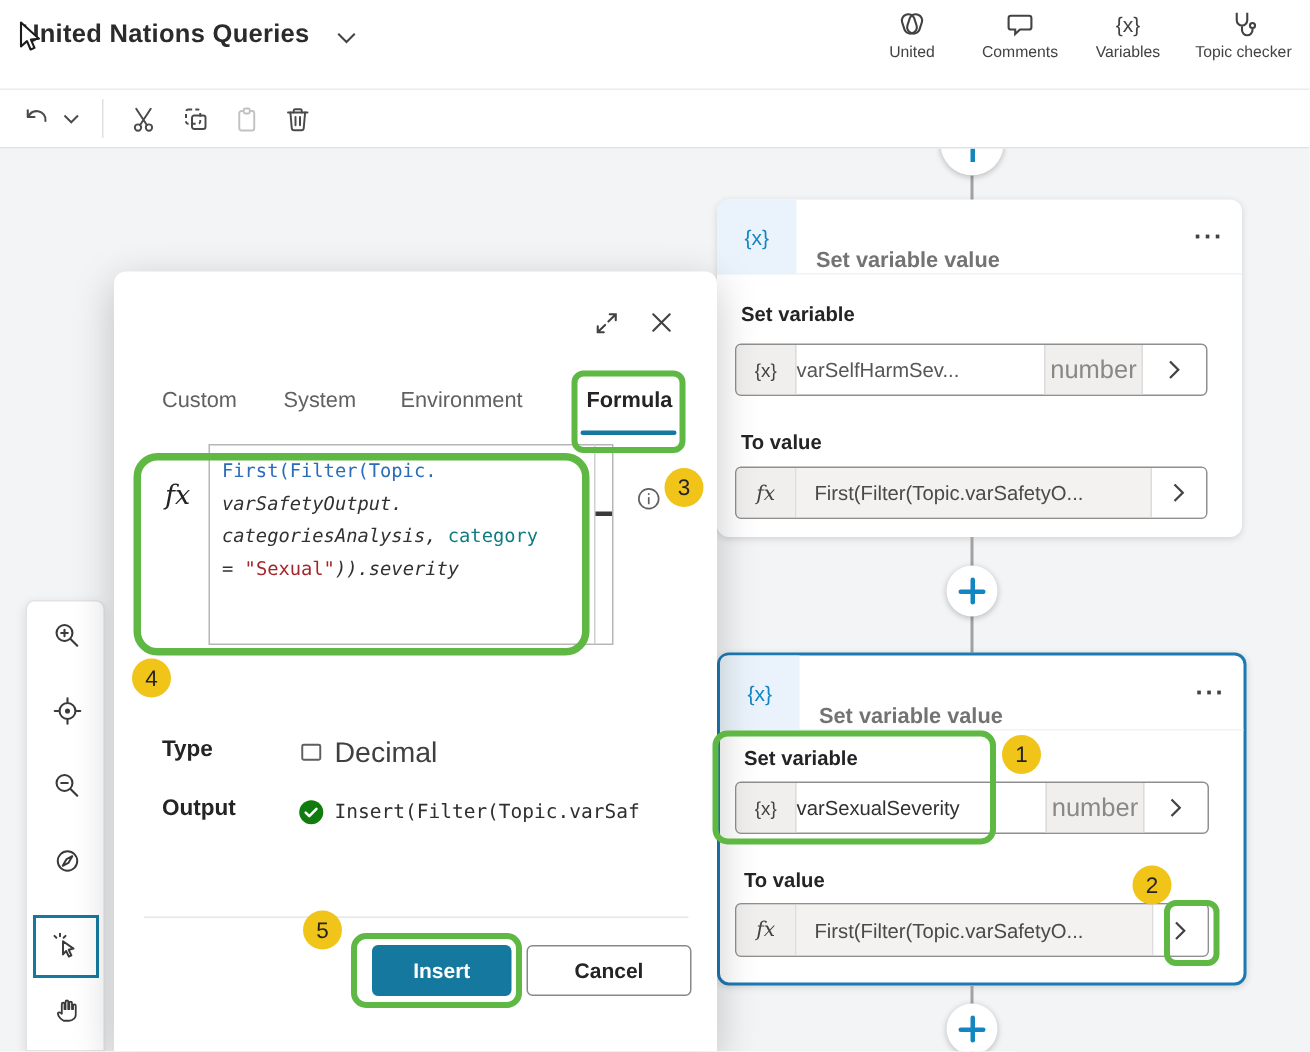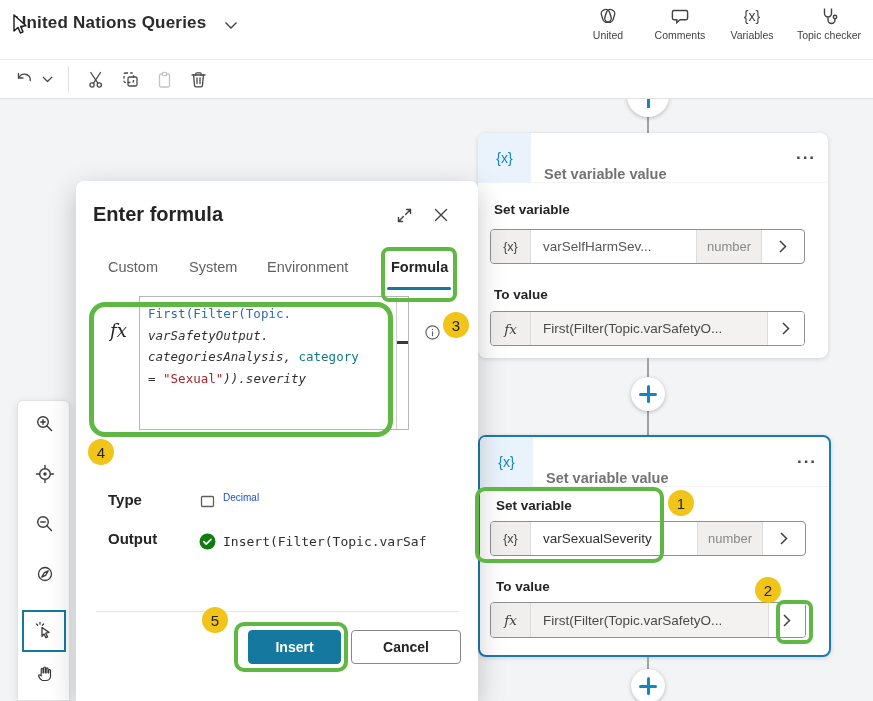--- a/index.html
+++ b/index.html
@@ -44,23 +44,23 @@
   .node { position:absolute; background:#fff; border-radius:8px; box-shadow:0 1px 5px rgba(0,0,0,.14); }
   .node.selected { border:2px solid #1b7ab3; }
   .node-header { position:absolute; top:0; left:0; right:0; height:50px; border-bottom:1px solid #f3f3f3; }
   .node-icon-cell { position:absolute; left:0; top:0; width:53px; height:50px; background:#eaf3fb; border-radius:7px 0 0 0; display:flex; align-items:center; justify-content:center; color:#1386c2; font-size:14px; }
   .node-title { position:absolute; left:66px; top:16px; height:50px; display:flex; align-items:center; font-size:14.5px; font-weight:700; color:#737373; }
   .node-menu { position:absolute; right:12px; top:0; height:50px; display:flex; align-items:center; font-size:17px; font-weight:700; color:#424242; letter-spacing:1px; cursor:pointer; }
   .field-label { position:absolute; font-size:13.5px; font-weight:700; color:#242424; }
   .node-input { position:absolute; height:35px; background:#fff; border:1px solid #8f8f8f; border-radius:4px; display:flex; align-items:stretch; overflow:hidden; cursor:pointer; }
   .chip { width:40px; background:#f1efed; border-right:1px solid #dcdcdc; display:flex; align-items:center; justify-content:center; font-size:12.5px; color:#424242; flex:none; }
   .chip.fx { font-style:italic; font-family:"DejaVu Serif", serif; font-size:13.5px; }
-  .in-name { flex:1; display:flex; align-items:center; padding-left:12px; font-size:13.5px; color:#565656; white-space:nowrap; overflow:hidden; }
+  .in-name { flex:1; display:flex; align-items:center; padding-left:0; font-size:13.5px; color:#565656; white-space:nowrap; overflow:hidden; }
   .in-name.dark { color:#323130; }
-  .type-tile { width:66px; flex:none; background:#f1efed; border-left:1px solid #dcdcdc; border-right:1px solid #dcdcdc; display:flex; align-items:center; justify-content:center; font-size:13px; color:#8a8886; }
+  .type-tile { width:66px; flex:none; background:#f1efed; border-left:1px solid #dcdcdc; border-right:1px solid #dcdcdc; display:flex; align-items:center; justify-content:center; font-size:17px; color:#8a8886; }
   .chev-zone { width:42px; flex:none; display:flex; align-items:center; justify-content:center; color:#424242; }
   .gray-text { flex:1; background:#f4f2f0; display:flex; align-items:center; padding-left:12px; font-size:13.5px; color:#4a4a4a; white-space:nowrap; overflow:hidden; border-right:1px solid #dcdcdc; }
   .chev-btn { width:36px; flex:none; display:flex; align-items:center; justify-content:center; color:#424242; background:#fff; }
 
   
   .dialog { position:absolute; left:76px; top:82px; width:402px; height:520px; background:#fff; border-radius:8px 8px 0 0; box-shadow:0 8px 28px rgba(0,0,0,.22); z-index:20; }
   .dlg-title { position:absolute; left:17px; top:22px; font-size:20px; font-weight:700; color:#242424; }
   .dlg-iconbtn { position:absolute; top:26px; color:#424242; cursor:pointer; }
   .tab { position:absolute; top:78px; font-size:14.5px; color:#616161; cursor:pointer; }
   .tab.selected { color:#242424; font-weight:700; }
@@ -69,21 +69,21 @@
   .editor { position:absolute; left:63px; top:115px; width:270px; height:134px; border:1px solid #b6b6b6; background:#fff; display:flex; }
   .editor-text { width:256px; padding:6px 4px 6px 8px; font-family:"DejaVu Sans Mono", monospace; font-size:12.5px; line-height:21.5px; cursor:text; }
   .editor-track { width:12px; border-left:1px solid #cfcfcf; position:relative; }
   .editor-handle { position:absolute; left:0; top:44px; width:11px; height:3px; background:#3b3a39; cursor:ns-resize; }
   .tk-function { color:#2b6cb8; }
   .tk-plain { color:#323130;font-style:italic; }
   .tk-field { color:#0f7c82; }
   .tk-string { color:#a4262c; }
   .info-btn { position:absolute; left:348px; top:143px; color:#616161; cursor:pointer; }
   .meta-label { position:absolute; left:32px; font-size:15px; font-weight:700; color:#242424; }
-  .meta-val { position:absolute; font-size:10px; color:#1d4ed8; }
+  .meta-val { position:absolute; font-size:19px; color:#404040; }
   .mono-val { position:absolute; font-family:"DejaVu Sans Mono", monospace; font-size:13px; color:#2f2f2f; white-space:nowrap; overflow:hidden; width:215px; }
   .dlg-divider { position:absolute; left:20px; top:430px; width:363px; height:1px; background:#e6e6e6; }
   .btn { position:absolute; top:449px; height:34px; border-radius:4px; font-size:14px; font-weight:700; display:flex; align-items:center; justify-content:center; cursor:pointer; font-family:"Liberation Sans", sans-serif; }
   .btn-primary { left:172px; width:93px; background:#15799f; color:#fff; border:1px solid #15799f; }
   .btn-secondary { left:275px; width:110px; background:#fff; color:#242424; border:1px solid #8a8886;text-align:center; }
 
   
   .tool-rail { position:absolute; left:17px; top:301px; width:53px; height:301px; background:#fff; border:1px solid #e3e3e3; border-radius:6px 6px 0 0; box-shadow:0 2px 8px rgba(0,0,0,.10); z-index:15; }
   .rail-btn { position:absolute; left:7px; width:40px; height:40px; display:flex; align-items:center; justify-content:center; color:#3b3a39; cursor:pointer; }
   .rail-select-box { position:absolute; left:4px; top:209px; width:44px; height:42px; border:2px solid #15799f; }
@@ -299,21 +299,20 @@
       </svg>
     </div>
     <div class="rail-btn" style="top:252px;">
       <svg width="20" height="20" viewBox="0 0 20 20" fill="none" stroke="currentColor" stroke-width="1.2" stroke-linejoin="round" stroke-linecap="round">
         <path d="M7.4 17.5c-1.9-1-3.3-2.6-3.8-4.5-.2-.8.7-1.4 1.4-1l1.2.8V6.3c0-.5.4-.9.9-.9s.9.4.9.9v3.5h.7V4.9c0-.5.4-.9.9-.9s.9.4.9.9v4.9h.7V5.7c0-.5.4-.9.9-.9s.9.4.9.9v4.1h.7V7.5c0-.5.4-.9.9-.9s.9.4.9.9v5.8c0 2.4-2 4.2-4.5 4.2z"></path>
       </svg>
     </div>
   </div>
 
   <div class="dialog">
-    <div class="dlg-title">Enter formula</div>
     <div class="dlg-iconbtn" style="left:320px;">
       <svg width="17" height="17" viewBox="0 0 17 17" fill="none" stroke="currentColor" stroke-width="1.4" stroke-linecap="round">
         <path d="M10.5 2.5h4v4M6.5 14.5h-4v-4M14.2 2.8 9.6 7.4M2.8 14.2l4.6-4.6"></path>
       </svg>
     </div>
     <div class="dlg-iconbtn" style="left:357px;">
       <svg width="16" height="16" viewBox="0 0 16 16" fill="none" stroke="currentColor" stroke-width="1.4" stroke-linecap="round">
           <path d="M2.5 2.5l11 11M13.5 2.5l-11 11"></path>
         </svg>
     </div>

